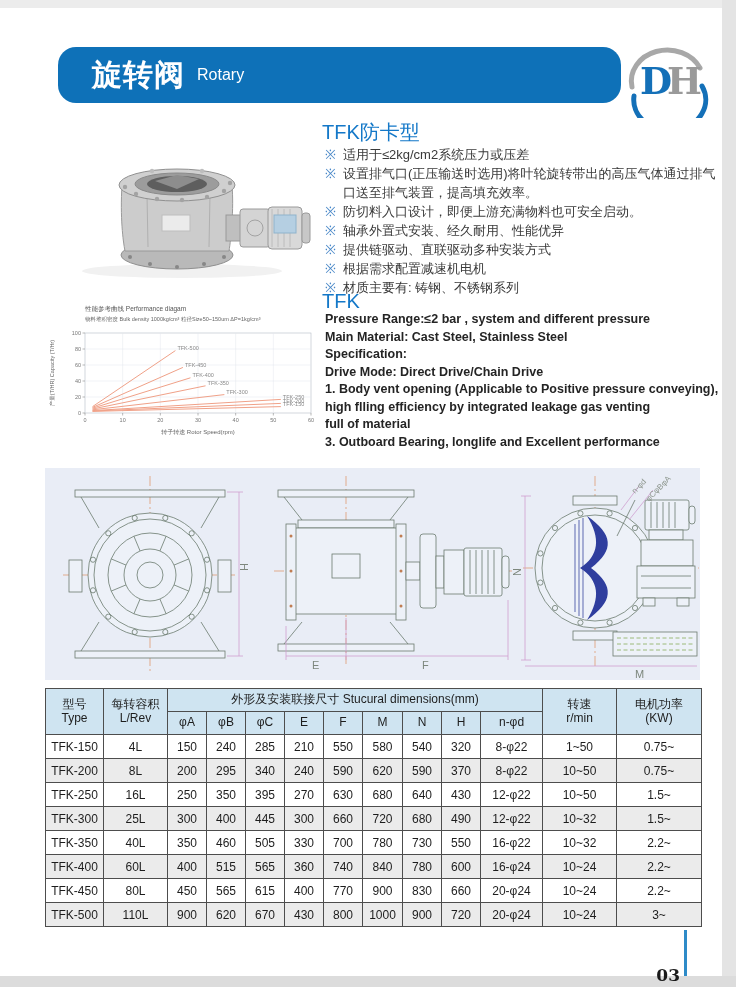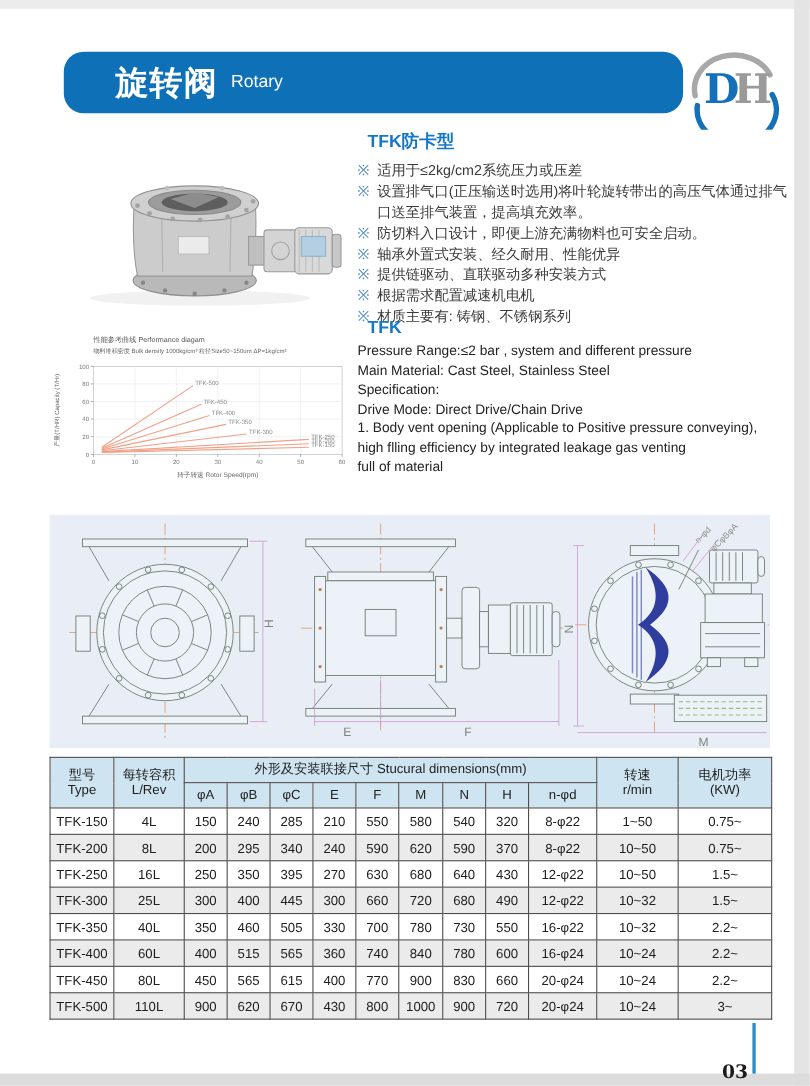--- a/index.html
+++ b/index.html
@@ -10,36 +10,36 @@
   
   .edge{position:absolute;background:#e4e4e4;}
   .edge-top{left:0;top:0;width:736px;height:8px;background:#ececec;}
   .edge-right{right:0;top:0;width:14px;height:987px;}
   .edge-bottom{left:0;top:976px;width:736px;height:11px;background:#dcdcdc;}
 
   
   .banner{
     position:absolute;left:58px;top:47px;width:563px;height:56px;
     background:#0e71b8;border-radius:18px;display:flex;align-items:center;
-    padding-left:47px;box-sizing:border-box;
+    padding-left:34px;box-sizing:border-box;
   }
   .banner .zh{color:#fff;font-size:30px;font-weight:bold;letter-spacing:1px;}
   .banner .en{color:#fff;font-size:16px;margin-left:12px;}
   .logo{position:absolute;left:620px;top:42px;}
 
   
-  .h-blue{position:absolute;left:334px;color:#1478c8;font-weight:bold;font-size:16px;}
+  .h-blue{position:absolute;left:322px;color:#1478c8;font-weight:normal;font-size:20px;}
   #heading-antiblock{top:119px;}
   #heading-tfk{top:290px;}
   .bullets{position:absolute;left:325px;top:145px;width:394px;}
   .bullet{display:flex;font-size:13px;line-height:19px;color:#3a3a3a;}
   .bullet .mark{color:#4a88c8;margin-right:7px;flex:0 0 auto;}
   .bullet .btxt{flex:1;}
   .speclines{position:absolute;left:325px;top:311px;width:402px;}
-  .spec-line{font-size:12.5px;line-height:17.5px;color:#242424;}
+  .spec-line{font-size:12.5px;line-height:17.5px;color:#242424;font-weight:bold;}
 
   
   .photo{position:absolute;left:62px;top:145px;}
   .chart{position:absolute;left:45px;top:301px;}
 
   
   .drawpanel{position:absolute;left:45px;top:468px;width:655px;height:212px;background:#e9edf6;}
   .dl{stroke:#6b7b6e;fill:none;stroke-width:0.8;}
   .df{fill:#edf1f8;stroke:#6b7b6e;stroke-width:0.8;}
   .cl{stroke:#e0915e;stroke-width:0.7;stroke-dasharray:10 3 2 3;fill:none;}
@@ -216,20 +216,21 @@
   </div>
 <div class="h-blue" id="heading-tfk">TFK</div>
 <div class="speclines" id="speclines">
     <div class="spec-line">Pressure Range:≤2 bar , system and different pressure</div>
     <div class="spec-line">Main Material: Cast Steel, Stainless Steel</div>
     <div class="spec-line">Specification:</div>
     <div class="spec-line">Drive Mode: Direct Drive/Chain Drive</div>
     <div class="spec-line">1. Body vent opening (Applicable to Positive pressure conveying),</div>
     <div class="spec-line">high flling efficiency by integrated leakage gas venting</div>
     <div class="spec-line">full of material</div>
+    <div class="spec-line">3. Outboard Bearing, longlife and Excellent performance</div>
   </div>
 
 <div class="drawpanel">
 <svg width="655" height="212" viewBox="0 0 655 212">
 
   <g transform="translate(22,8)">
     <line class="cl" x1="83" y1="0" x2="83" y2="196"></line>
     <line class="cl" x1="-4" y1="99" x2="170" y2="99"></line>
     <rect class="df" x="8" y="14" width="150" height="7"></rect>
     <rect class="df" x="8" y="175" width="150" height="7"></rect>

